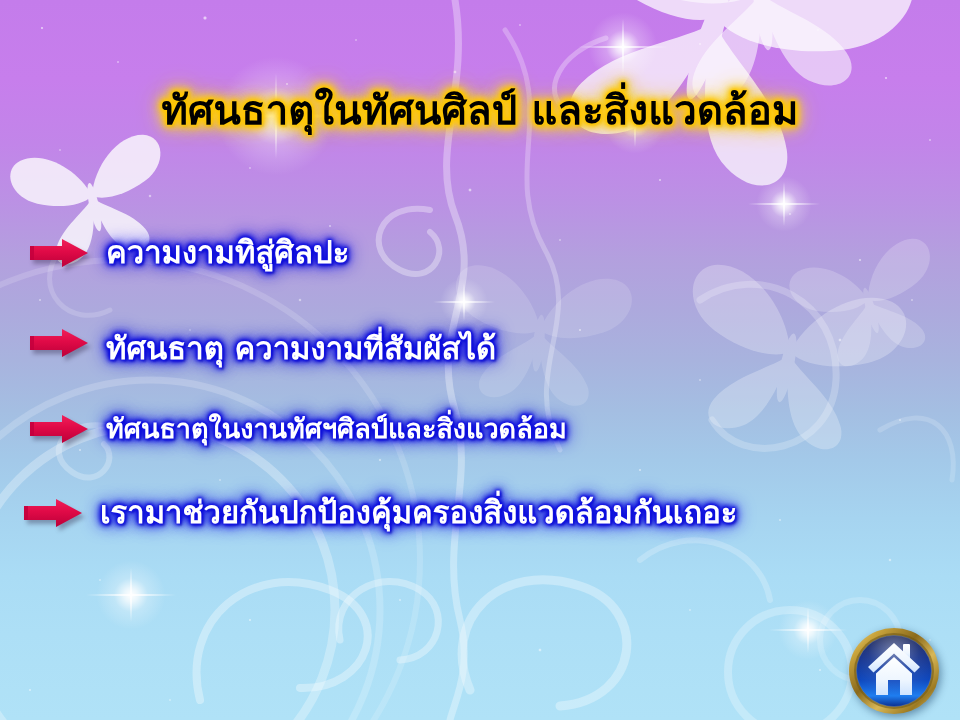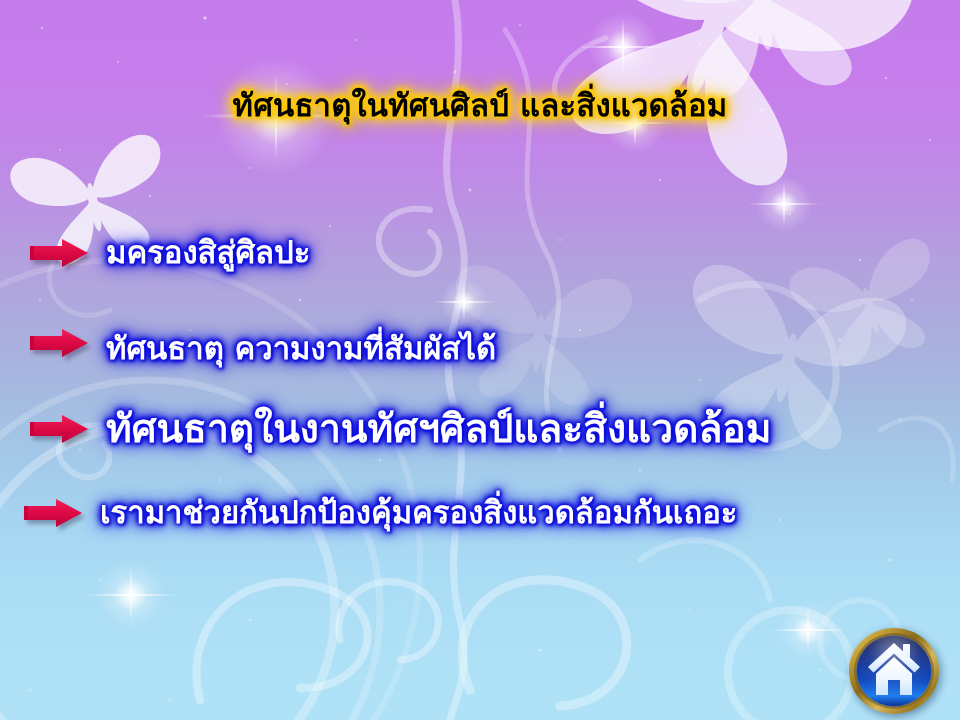--- a/index.html
+++ b/index.html
@@ -108,21 +108,21 @@
   
   #title-block {
     position:absolute;
     left:0; top:88px; width:960px;
     text-align:center;
     z-index:20;
   }
   #title-text {
     display:inline-block;
     font-family:"DejaVu Sans", sans-serif;
-    font-size:31px;
+    font-size:40px;
     font-weight:bold;
     line-height:1.12;
     color:#000000;
     letter-spacing:.2px;
     text-shadow:
        0 0 3px #ffc800,  0 0 3px #ffc800,
        0 0 6px #ffc400,  0 0 6px #ffc400,
        0 0 9px #ffcb11,  0 0 9px #ffcb11,
        0 0 14px #ffd22a, 0 0 14px #ffd22a,
        0 0 20px #ffda45, 0 0 26px rgba(255,212,60,.85),
@@ -164,21 +164,21 @@
        0 0 11px #1515e2, 0 0 15px #2323ea,
        0 0 20px rgba(40,40,235,.9),
        2px 2px 2px rgba(0,0,120,.5);
   }
   
   .row-1 { margin-bottom:28px; }
   .row-2 { margin-bottom:24px; }
   .row-3 { margin-bottom:22px; }
   .row-1 .bullet-text { font-size:31px; }
   .row-2 .bullet-text { font-size:31px;margin-top:12px; }
-  .row-3 .bullet-text { font-size:39px; }
+  .row-3 .bullet-text { font-size:27px; }
   .row-4 .bullet-text { font-size:31px; }
   .row-4 { padding-left:22px; }
 
   
   #home-button {
     position:absolute;
     left:848px; top:627px;
     width:92px; height:88px;
     z-index:30;
     cursor:pointer;
@@ -316,21 +316,21 @@
             <linearGradient id="ag1" x1="0" y1="0" x2="0" y2="1">
               <stop offset="0%" stop-color="#f0205a"></stop>
               <stop offset="45%" stop-color="#e00a47"></stop>
               <stop offset="100%" stop-color="#bc0039"></stop>
             </linearGradient>
           </defs>
           <path d="M2,8 L34,8 L34,1 L60,15 L34,29 L34,22 L2,22 Z" fill="url(#ag1)"></path>
           <rect x="2" y="8" width="4" height="14" fill="#c4003d" opacity=".85"></rect>
         </svg>
       </span>
-      <span class="bullet-text">มครองสิสู่ศิลปะ</span>
+      <span class="bullet-text">ความงามทิสู่ศิลปะ</span>
     </div>
 
     <div class="bullet-row row-2">
       <span class="arrow">
         <svg width="62" height="30" viewBox="0 0 62 30" xmlns="http://www.w3.org/2000/svg">
           <defs>
             <linearGradient id="ag2" x1="0" y1="0" x2="0" y2="1">
               <stop offset="0%" stop-color="#f0205a"></stop>
               <stop offset="45%" stop-color="#e00a47"></stop>
               <stop offset="100%" stop-color="#bc0039"></stop>

